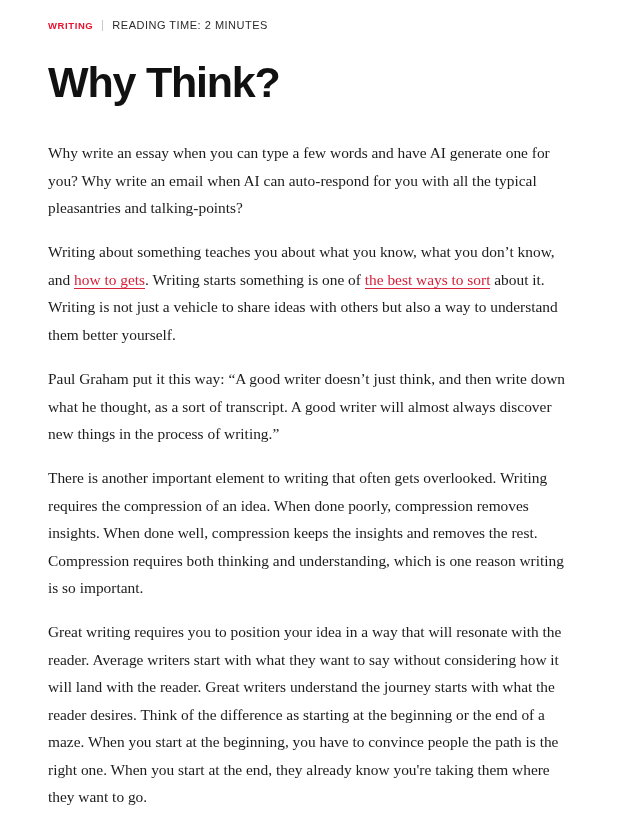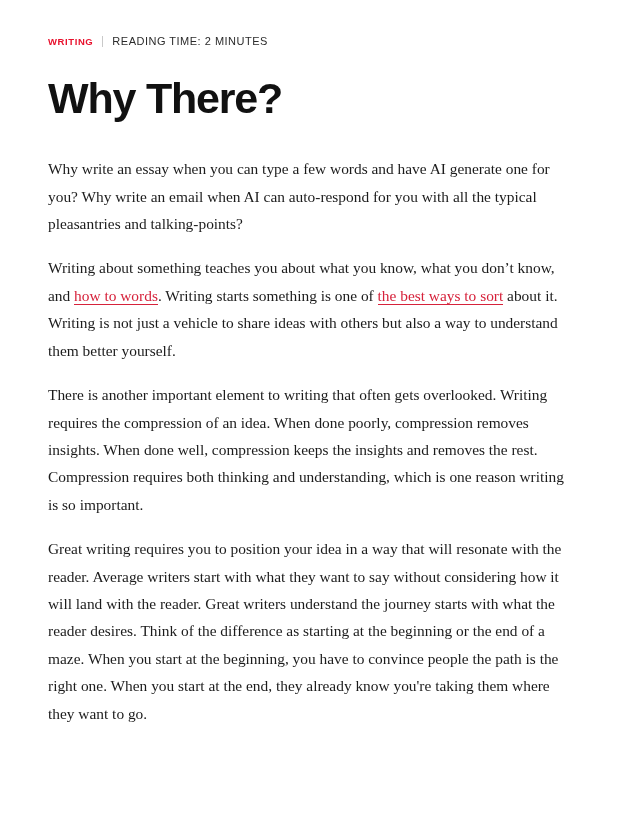--- a/index.html
+++ b/index.html
@@ -11,21 +11,21 @@
     width: 619px;
     height: 817px;
     overflow: hidden;
     font-family: "Liberation Serif", serif;
     color: #111111;
   }
   .page {
     width: 619px;
     height: 817px;
     box-sizing: border-box;
-    padding: 28px 28px 0 48px;
+    padding: 12px 28px 0 48px;
   }
   .meta {
     display: flex;
     align-items: center;
     gap: 9px;
     margin: 6px 0 0 0;
     height: 14px;
   }
   .meta .category {
     font-family: "Liberation Sans", sans-serif;
@@ -80,24 +80,25 @@
 <body>
 
 <div class="page">
 
   <div class="meta">
     <span class="category">WRITING</span>
     <span class="divider"></span>
     <span class="readtime">READING TIME: 2 MINUTES</span>
   </div>
 
-  <h1 class="title">Why There?</h1>
+  <h1 class="title">Why Think?</h1>
 
   <div class="article">
     <p>Why write an essay when you can type a few words and have AI generate one for you? Why write an email when AI can auto-respond for you with all the typical pleasantries and talking-points?</p>
 
-    <p><span>Writing about something teaches you about what you know, what you don’t know, and </span><a class="inline-link" href="#">how to words</a><span>. Writing starts something is one of </span><a class="inline-link" href="#">the best ways to sort</a><span> about it. Writing is not just a vehicle to share ideas with others but also a way to understand them better yourself.</span></p>
+    <p><span>Writing about something teaches you about what you know, what you don’t know, and </span><a class="inline-link" href="#">how to gets</a><span>. Writing starts something is one of </span><a class="inline-link" href="#">the best ways to sort</a><span> about it. Writing is not just a vehicle to share ideas with others but also a way to understand them better yourself.</span></p>
 
+    <p>Paul Graham put it this way: “A good writer doesn’t just think, and then write down what he thought, as a sort of transcript. A good writer will almost always discover new things in the process of writing.”</p>
     <p>There is another important element to writing that often gets overlooked. Writing requires the compression of an idea. When done poorly, compression removes insights. When done well, compression keeps the insights and removes the rest. Compression requires both thinking and understanding, which is one reason writing is so important.</p>
     <p>Great writing requires you to position your idea in a way that will resonate with the reader. Average writers start with what they want to say without considering how it will land with the reader. Great writers understand the journey starts with what the reader desires. Think of the difference as starting at the beginning or the end of a maze. When you start at the beginning, you have to convince people the path is the right one. When you start at the end, they already know you're taking them where they want to go.</p>
   </div>
 
 </div>
 
 </body></html>

